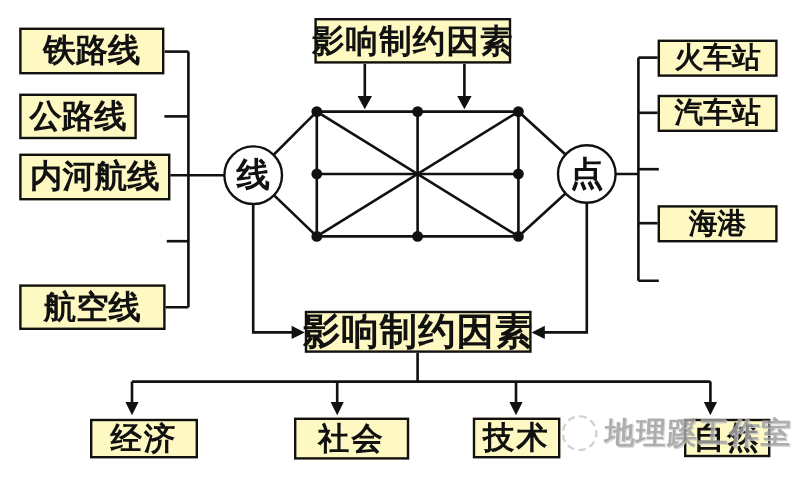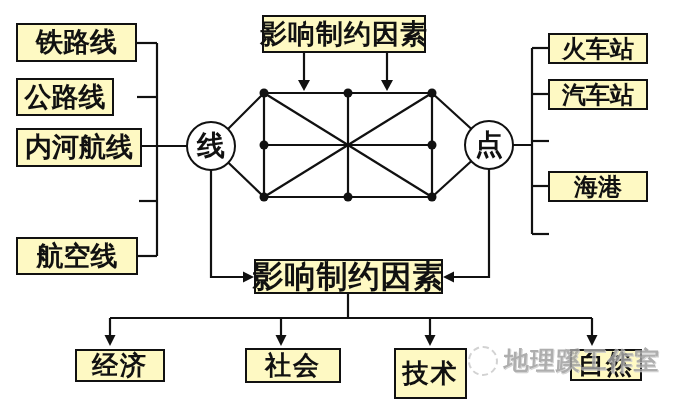--- a/index.html
+++ b/index.html
@@ -120,21 +120,21 @@
   <div class="box rbox" style="left:548px;top:79px;width:100px;height:31px;">汽车站</div>
   <div class="box rbox" style="left:548px;top:171px;width:100px;height:31px;">海港</div>
 
   <div class="circle" style="left:186px;top:121px;">线</div>
   <div class="circle" style="left:464px;top:120px;">点</div>
 
   <div class="box fbox" style="left:254px;top:259px;width:189px;height:35px;">影响制约因素</div>
 
   <div class="box bbox" style="left:75px;top:349px;width:90px;height:33px;">经济</div>
   <div class="box bbox" style="left:245px;top:348px;width:96px;height:35px;">社会</div>
-  <div class="box bbox" style="left:394px;top:348px;width:73px;height:51px;">技术</div>
+  <div class="box bbox" style="left:394px;top:348px;width:73px;height:34px;">技术</div>
   <div class="box bbox" style="left:554px;top:349px;width:72px;height:32px;margin-left:16px;">自然</div>
 
   <div class="watermark">
     <span class="wm-logo"></span>
     <span class="wm-text">地理蹊工作室</span>
   </div>
 
 </div>
 
 </body></html>

